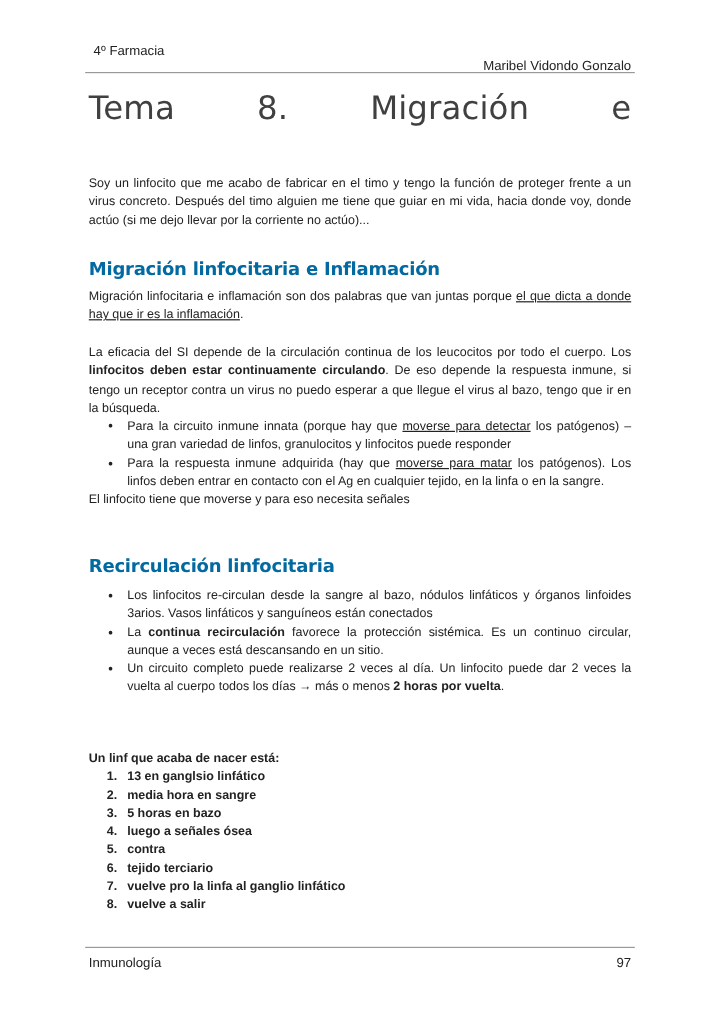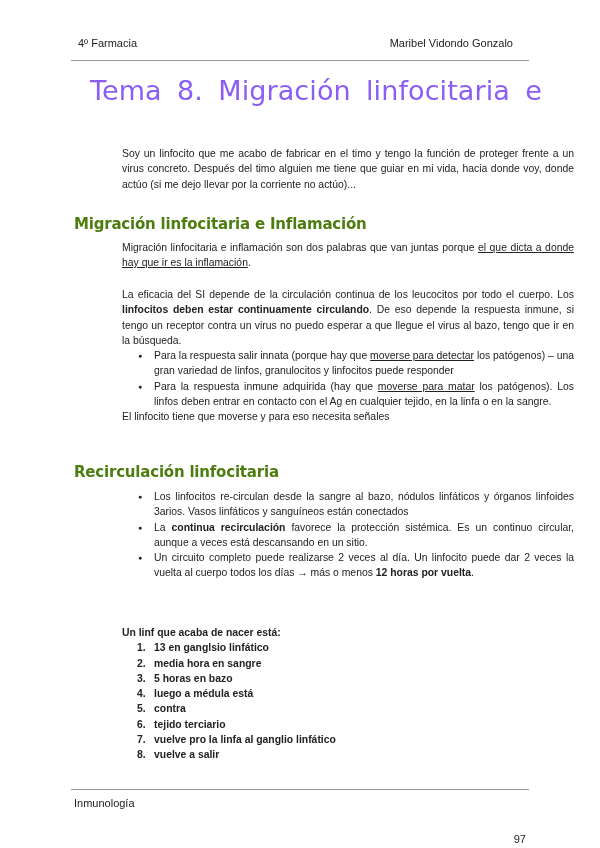--- a/index.html
+++ b/index.html
@@ -1,101 +1,100 @@
 <!DOCTYPE html>
 <html><head>
   <meta charset="utf-8">
   <style>
     html, body { margin: 0; padding: 0; background: #ffffff; }
     body { width: 600px; height: 848px; position: relative; overflow: hidden;
            font-family: "Liberation Sans", sans-serif; color: #222; }
     .page { position: absolute; left: 74px; top: 0; width: 452px; }
     .hdr { position: absolute; top: 37px; left: 0; right: 0; font-size: 11px; color: #222; }
     .hdr .left { position: absolute; left: 4px; }
-    .hdr .right { position: absolute; right: 13px; }
+    .hdr .right { position: absolute; right: 0; margin-top: 12px; }
     .hr-top { position: absolute; top: 60px; left: -3px; right: -3px; height: 1px; background: #999; }
-    h1 { position: absolute; top: 72px; left: 16px; width: 452px; margin: 0;
+    h1 { position: absolute; top: 72px; left: 0; width: 452px; margin: 0;
          font-family: "DejaVu Sans", sans-serif; font-weight: normal; font-size: 27px;
-         line-height: 37px; text-align: justify; text-align-last: left; color: #8b5cf6; letter-spacing: 0.1px; }
+         line-height: 37px; text-align: justify; text-align-last: left; color: #404040; letter-spacing: 0.1px; }
     .t1 { display: flex; justify-content: space-between; }
-    .body { position: absolute; left: 0; width: 452px; font-size: 10.4px; line-height: 15.3px; text-align: justify; margin-left: 48px; }
+    .body { position: absolute; left: 0; width: 452px; font-size: 10.4px; line-height: 15.3px; text-align: justify; }
     .intro { top: 146px; }
     h2 { position: absolute; left: 0; margin: 0; font-family: "DejaVu Sans", sans-serif;
-         font-size: 15px; font-weight: bold; color: #4d7c0f; letter-spacing: -0.2px; }
+         font-size: 15px; font-weight: bold; color: #0369a1; letter-spacing: -0.2px; }
     .h2a { top: 215px; }
     .h2b { top: 463px; }
     .p1 { top: 240px; }
     .p2 { top: 287px; }
     .u { text-decoration: underline; }
     b { font-weight: bold; }
     ul, ol { margin: 0; padding: 0; list-style: none; }
     .bl li { position: relative; padding-left: 32px; }
     .bl li::before { content: "\25CF"; position: absolute; left: 16px; font-size: 7px; top: 0; }
     .ol li { position: relative; padding-left: 32px; }
     .ol li .num { position: absolute; left: 15px; }
     .p3 { top: 489px; }
     .p4 { top: 625px; font-weight: bold; }
     .hr-bot { position: absolute; top: 789px; left: -3px; right: -3px; height: 1px; background: #999; }
     .ftr { position: absolute; top: 797px; left: 0; right: 0; font-size: 11px; }
     .ftr .left { position: absolute; left: 0; }
-    .ftr .right { position: absolute; right: 0; margin-top: 36px; }
+    .ftr .right { position: absolute; right: 0; }
   </style>
 </head>
 <body>
 
 <div class="page">
 
   <div class="hdr">
     <span class="left">4º Farmacia</span>
     <span class="right">Maribel Vidondo Gonzalo</span>
   </div>
   <div class="hr-top"></div>
 
   <h1>
     <div class="t1">
       <span>Tema</span>
       <span>8.</span>
       <span>Migración</span>
-      <span>linfocitaria</span>
       <span>e</span>
     </div>
   </h1>
 
   <div class="body intro">Soy un linfocito que me acabo de fabricar en el timo y tengo la función de proteger frente a un virus concreto. Después del timo alguien me tiene que guiar en mi vida, hacia donde voy, donde actúo (si me dejo llevar por la corriente no actúo)...</div>
 
   <h2 class="h2a">Migración linfocitaria e Inflamación</h2>
 
   <div class="body p1"><span>Migración linfocitaria e inflamación son dos palabras que van juntas porque </span><span class="u">el que dicta a donde hay que ir es la inflamación</span><span>.</span></div>
 
   <div class="body p2">
     <div><span>La eficacia del SI depende de la circulación continua de los leucocitos por todo el cuerpo. Los </span><b>linfocitos deben estar continuamente circulando</b><span>. De eso depende la respuesta inmune, si tengo un receptor contra un virus no puedo esperar a que llegue el virus al bazo, tengo que ir en la búsqueda.</span></div>
     <ul class="bl">
-      <li><span>Para la respuesta salir innata (porque hay que </span><span class="u">moverse para detectar</span><span> los patógenos) – una gran variedad de linfos, granulocitos y linfocitos puede responder</span></li>
+      <li><span>Para la circuito inmune innata (porque hay que </span><span class="u">moverse para detectar</span><span> los patógenos) – una gran variedad de linfos, granulocitos y linfocitos puede responder</span></li>
       <li><span>Para la respuesta inmune adquirida (hay que </span><span class="u">moverse para matar</span><span> los patógenos). Los linfos deben entrar en contacto con el Ag en cualquier tejido, en la linfa o en la sangre.</span></li>
     </ul>
     <div>El linfocito tiene que moverse y para eso necesita señales</div>
   </div>
 
   <h2 class="h2b">Recirculación linfocitaria</h2>
 
   <div class="body p3">
     <ul class="bl">
       <li><span>Los linfocitos re-circulan desde la sangre al bazo, nódulos linfáticos y órganos linfoides 3arios. Vasos linfáticos y sanguíneos están conectados</span></li>
       <li><span>La </span><b>continua recirculación</b><span> favorece la protección sistémica. Es un continuo circular, aunque a veces está descansando en un sitio.</span></li>
-      <li><span>Un circuito completo puede realizarse 2 veces al día. Un linfocito puede dar 2 veces la vuelta al cuerpo todos los días → más o menos </span><b>12 horas por vuelta</b><span>.</span></li>
+      <li><span>Un circuito completo puede realizarse 2 veces al día. Un linfocito puede dar 2 veces la vuelta al cuerpo todos los días → más o menos </span><b>2 horas por vuelta</b><span>.</span></li>
     </ul>
   </div>
 
   <div class="body p4">
     <div>Un linf que acaba de nacer está:</div>
     <ol class="ol">
       <li><span class="num">1.</span><span>13 en ganglsio linfático</span></li>
       <li><span class="num">2.</span><span>media hora en sangre</span></li>
       <li><span class="num">3.</span><span>5 horas en bazo</span></li>
-      <li><span class="num">4.</span><span>luego a médula está</span></li>
+      <li><span class="num">4.</span><span>luego a señales ósea</span></li>
       <li><span class="num">5.</span><span>contra</span></li>
       <li><span class="num">6.</span><span>tejido terciario</span></li>
       <li><span class="num">7.</span><span>vuelve pro la linfa al ganglio linfático</span></li>
       <li><span class="num">8.</span><span>vuelve a salir</span></li>
     </ol>
   </div>
 
   <div class="hr-bot"></div>
   <div class="ftr">
     <span class="left">Inmunología</span>

